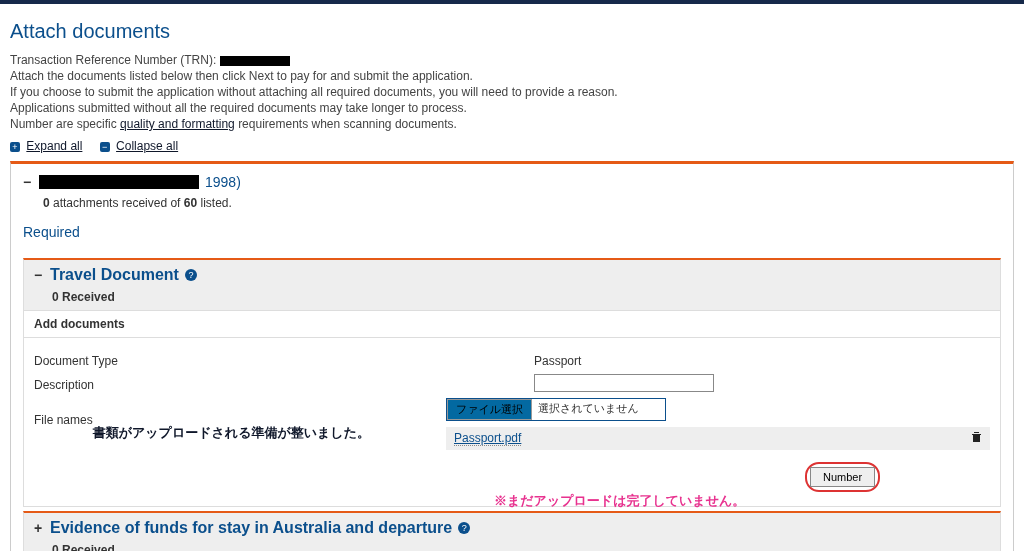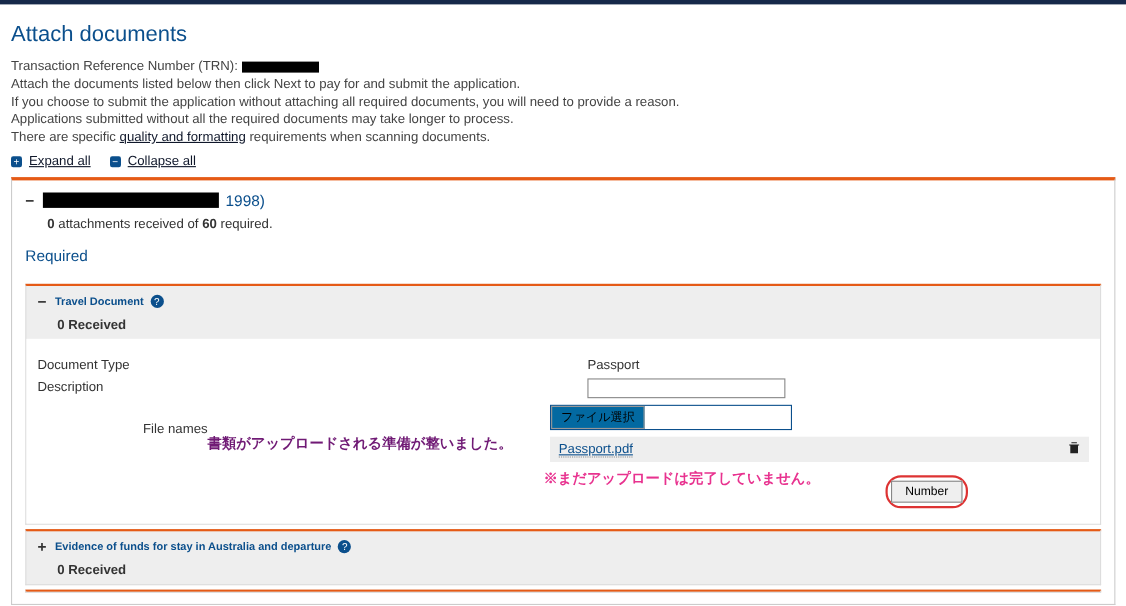--- a/index.html
+++ b/index.html
@@ -37,44 +37,44 @@
   .subpanel {
     border: 1px solid #ddd;
     border-top: 2px solid #e55a16;
     background: #eee;
     margin-top: 4px;
   }
   .subpanel .hdr {
     padding: 6px 10px;
     display:flex; align-items:center; gap:6px;
   }
-  .subpanel .hdr .name { color:#0b4f8c; font-weight:bold; font-size:10px; }
+  .subpanel .hdr .name { color:#0b4f8c; font-weight:bold; font-size:16px; }
   .subpanel .hdr .help {
     display:inline-block; width:12px; height:12px; border-radius:50%;
     background:#0b4f8c; color:#fff; font-size:9px; line-height:12px; text-align:center;
   }
   .received { padding-left: 28px; font-weight:bold; font-size:12px; margin-bottom:6px; }
   .adddoc-title { background:#fff; border-top:1px solid #ddd; border-bottom:1px solid #ddd; padding:6px 10px; font-weight:bold; }
   .form-body { background:#fff; padding: 10px 10px 4px 10px; }
-  .row { display:flex; align-items:flex-start; margin: 6px 0; }
+  .row { display:flex; align-items:flex-end; margin: 6px 0; }
   .row .label { width: 500px; }
   .row .control { flex:1; }
   input.text {
     width: 180px; height:18px; border:1px solid #888; font-size:12px; padding:1px 3px;
   }
   .file-row { display:flex; align-items:stretch; width:220px; border:1px solid #0b4f8c; }
   .file-btn {
     background:#0369a1; border:1px solid #999; font-size:11px; padding:2px 8px; cursor:pointer;
   }
   .file-status { font-size:11px; padding:2px 6px; }
   .filename-row { background:#eee; margin-top:6px; padding:4px 8px; display:flex; align-items:center; }
   .filename { color:#0b4f8c; text-decoration:underline; cursor:pointer; font-size:12px; border-bottom:1px dotted #888;}
   .trash { margin-left:auto; cursor:pointer; font-size:12px; color:#222; }
-  .jp-blue { color:#701a75; font-weight:bold; font-size:13px; margin-right:24px; }
-  .jp-pink { color:#e8328f; font-weight:bold; font-size:13px; line-height:1.4; }
+  .jp-blue { color:#0f172a; font-weight:bold; font-size:13px; margin-right:24px; }
+  .jp-pink { color:#e8328f; font-weight:bold; font-size:13px; line-height:1.4;margin-top:36px; }
   .attach-btn-wrap { display:flex; justify-content:flex-start; padding: 6px 0 10px 771px; position:relative; }
   .attach-callout {
     border:2px solid #d33; border-radius:14px; padding:3px 3px; display:inline-block;
   }
   .attach-btn {
     background:#efefef; border:1px solid #888; font-size:11px; padding:3px 12px; cursor:pointer;
   }
   .note-overlay { position:absolute; left:460px; top:0px; width:310px; }
   .subpanel.compact { background:#eee; }
 </style>
@@ -89,21 +89,21 @@
 
   <div class="intro">
     <p>
       <span>Transaction Reference Number (TRN):</span>
       <span class="redacted"></span>
     </p>
     <p>Attach the documents listed below then click Next to pay for and submit the application.</p>
     <p>If you choose to submit the application without attaching all required documents, you will need to provide a reason.</p>
     <p>Applications submitted without all the required documents may take longer to process.</p>
     <p>
-      <span>There are specific </span>
+      <span>Number are specific </span>
       <a class="link">quality and formatting</a>
       <span> requirements when scanning documents.</span>
     </p>
   </div>
 
   <div class="exp-col">
     <span class="item">
       <span class="icon">+</span>
       <span class="link">Expand all</span>
     </span>
@@ -117,58 +117,60 @@
 
     <div class="applicant-row">
       <span class="toggle">−</span>
       <span class="redacted big"></span>
       <span class="year">1998)</span>
     </div>
     <div class="attach-count">
       <span class="b">0</span>
       <span> attachments received of </span>
       <span class="b">60</span>
-      <span> required.</span>
+      <span> listed.</span>
     </div>
 
     <div class="section-title">Required</div>
 
     <div class="subpanel">
       <div class="hdr">
         <span class="toggle">−</span>
         <span class="name">Travel Document</span>
         <span class="help">?</span>
       </div>
       <div class="received">0 Received</div>
 
+      <div class="adddoc-title">Add documents</div>
 
       <div class="form-body">
 
         <div class="row">
           <div class="label">Document Type</div>
           <div class="control">Passport</div>
         </div>
 
         <div class="row">
           <div class="label">Description</div>
           <div class="control">
             <input class="text" type="text" value="" style="">
           </div>
         </div>
 
         <div class="row" style="align-items:flex-start;">
-          <div class="label" style="display:flex; align-items:center; justify-content:flex-end; padding-right:10px;">
+          <div class="label" style="display:flex; align-items:center; justify-content:flex-start; padding-right:10px;">
             <span>File names</span>
             <span class="jp-blue" style="text-align:right; margin-top:26px;">書類がアップロードされる準備が整いました。</span>
           </div>
           <div class="control">
             <div class="file-row">
               <button class="file-btn">ファイル選択</button>
+              <span class="file-status">選択されていません</span>
             </div>
-            <div class="filename-row" style="width:490px;">
+            <div class="filename-row" style="width:544px;">
               <span class="filename">Passport.pdf</span>
               <span class="trash">
                 <svg width="11" height="12" viewBox="0 0 11 12">
                     <path fill="#222" d="M1 3h9v1H1zM2 4h7v7H2zM3 1h5v1H3zM3.5 5h1v5h-1zM5 5h1v5H5zM6.5 5h1v5h-1z"></path>
                   </svg>
               </span>
             </div>
           </div>
         </div>
 

